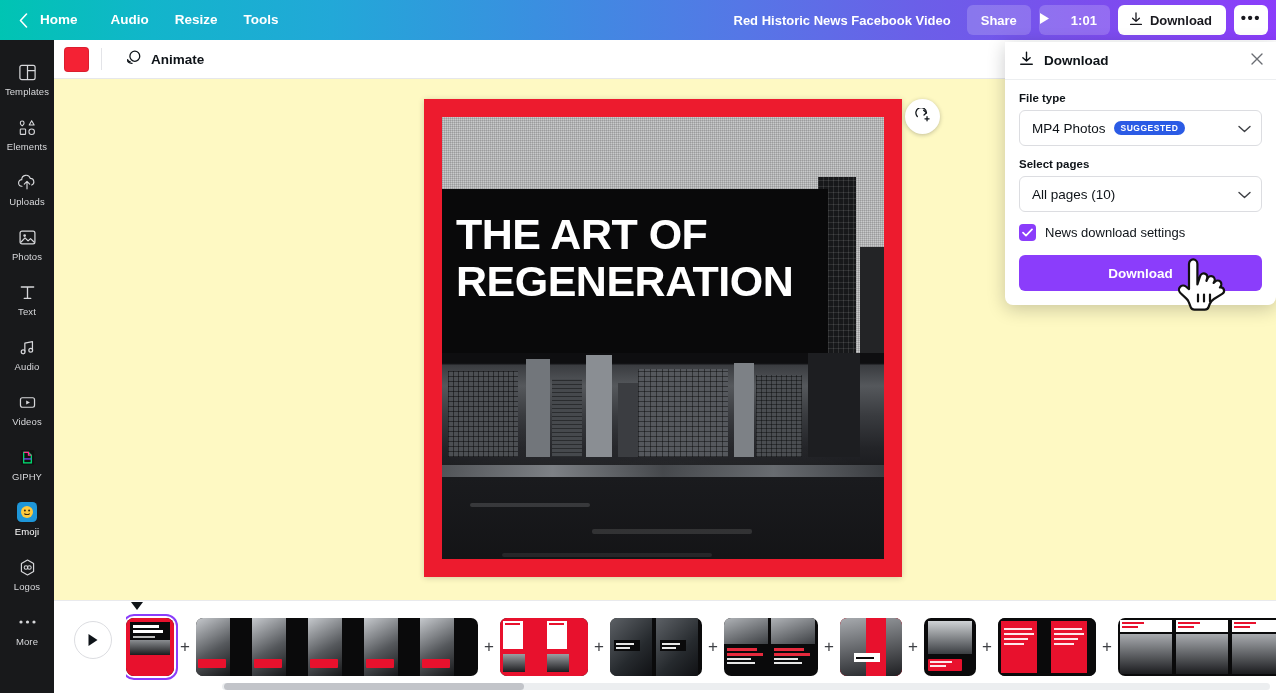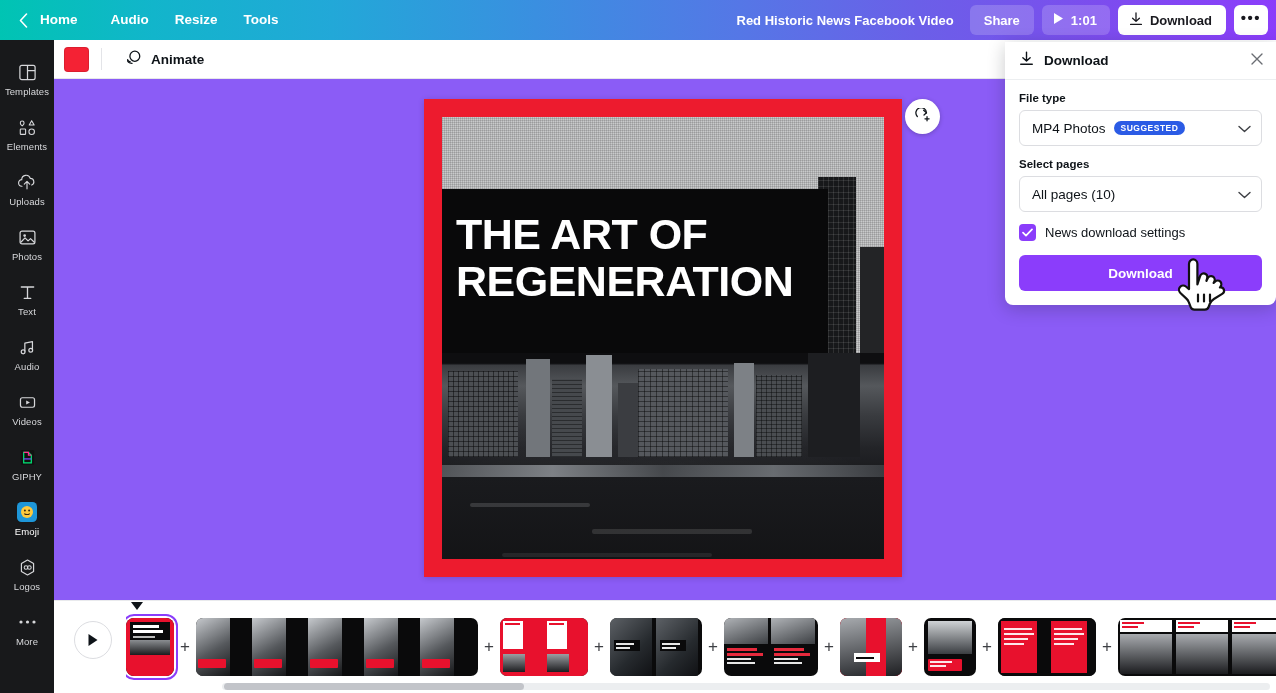--- a/index.html
+++ b/index.html
@@ -42,22 +42,22 @@
   }
   .btn-ghost {
     height: 30px; border-radius: 6px; background: rgba(255,255,255,.18);
     color: #fff; font-size: 13px; font-weight: 700;
     display: flex; align-items: center; justify-content: center;
     padding: 0 14px; cursor: pointer; white-space: nowrap;
   }
   .btn-play {
     height: 30px; border-radius: 6px; background: rgba(255,255,255,.18);
     color: #fff; font-size: 13px; font-weight: 700;
-    display: flex; align-items: center; gap: 7px;
-    padding: 0 13px 0 11px; cursor: pointer; white-space: nowrap;
+    display: flex; align-items: center; gap: 21px;
+    padding: 0 13px 0 0; cursor: pointer; white-space: nowrap;
   }
   .btn-white {
     height: 30px; border-radius: 6px; background: #ffffff;
     color: #19191f; font-size: 13px; font-weight: 700;
     display: flex; align-items: center; gap: 7px;
     padding: 0 14px 0 11px; cursor: pointer; white-space: nowrap;
   }
   .btn-dots {
     height: 30px; width: 34px; border-radius: 6px; background: #ffffff;
     color: #19191f; display: flex; align-items: center; justify-content: center;
@@ -93,21 +93,21 @@
   .tb2-sep { width: 1px; height: 22px; background: #e3e4e8; margin: 0 6px; }
   .animate-btn {
     height: 28px; display: flex; align-items: center; gap: 8px;
     padding: 0 10px; border-radius: 5px; cursor: pointer;
     font-size: 13.5px; font-weight: 700; color: #0e1318;
   }
 
   
   #canvasarea {
     position: absolute; left: 54px; top: 79px; width: 1222px; height: 521px;
-    background: #8b5cf6; overflow: hidden;
+    background: #fef9c3; overflow: hidden;
   }
   #design {
     position: absolute; left: 370px; top: 20px; width: 478px; height: 478px;
     background: #ed1b2e;
     box-shadow: 0 1px 6px rgba(14,19,24,.18);
   }
   .d-inner { position: absolute; left: 18px; top: 18px; right: 18px; bottom: 18px; overflow: hidden; }
   .d-sky {
     position: absolute; left: 0; top: 0; width: 100%; height: 100%;
     background:

